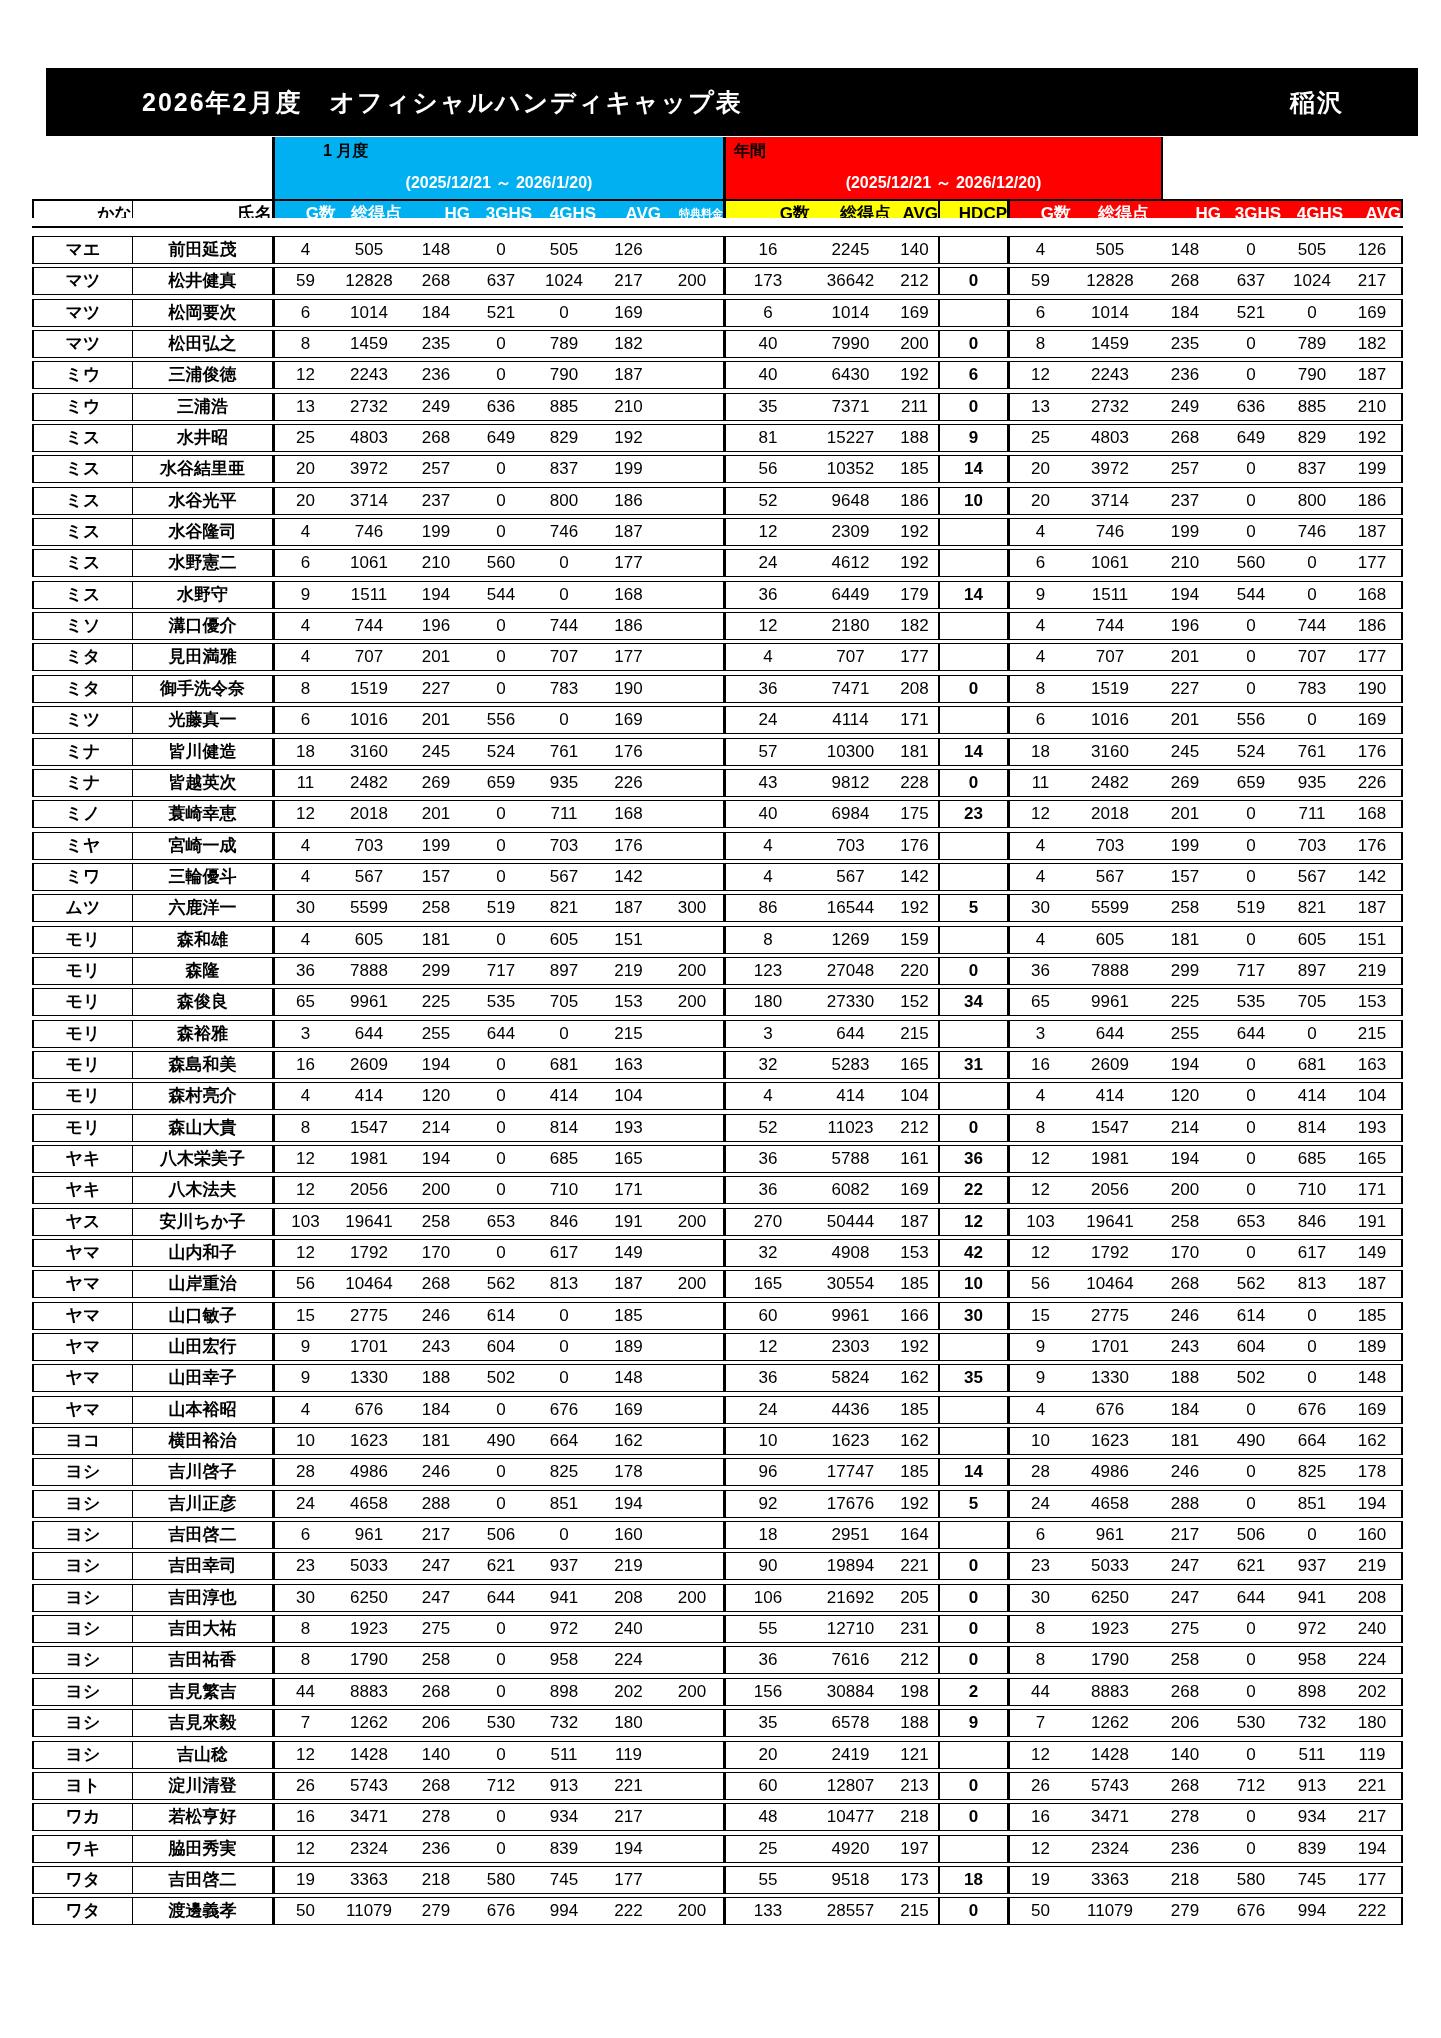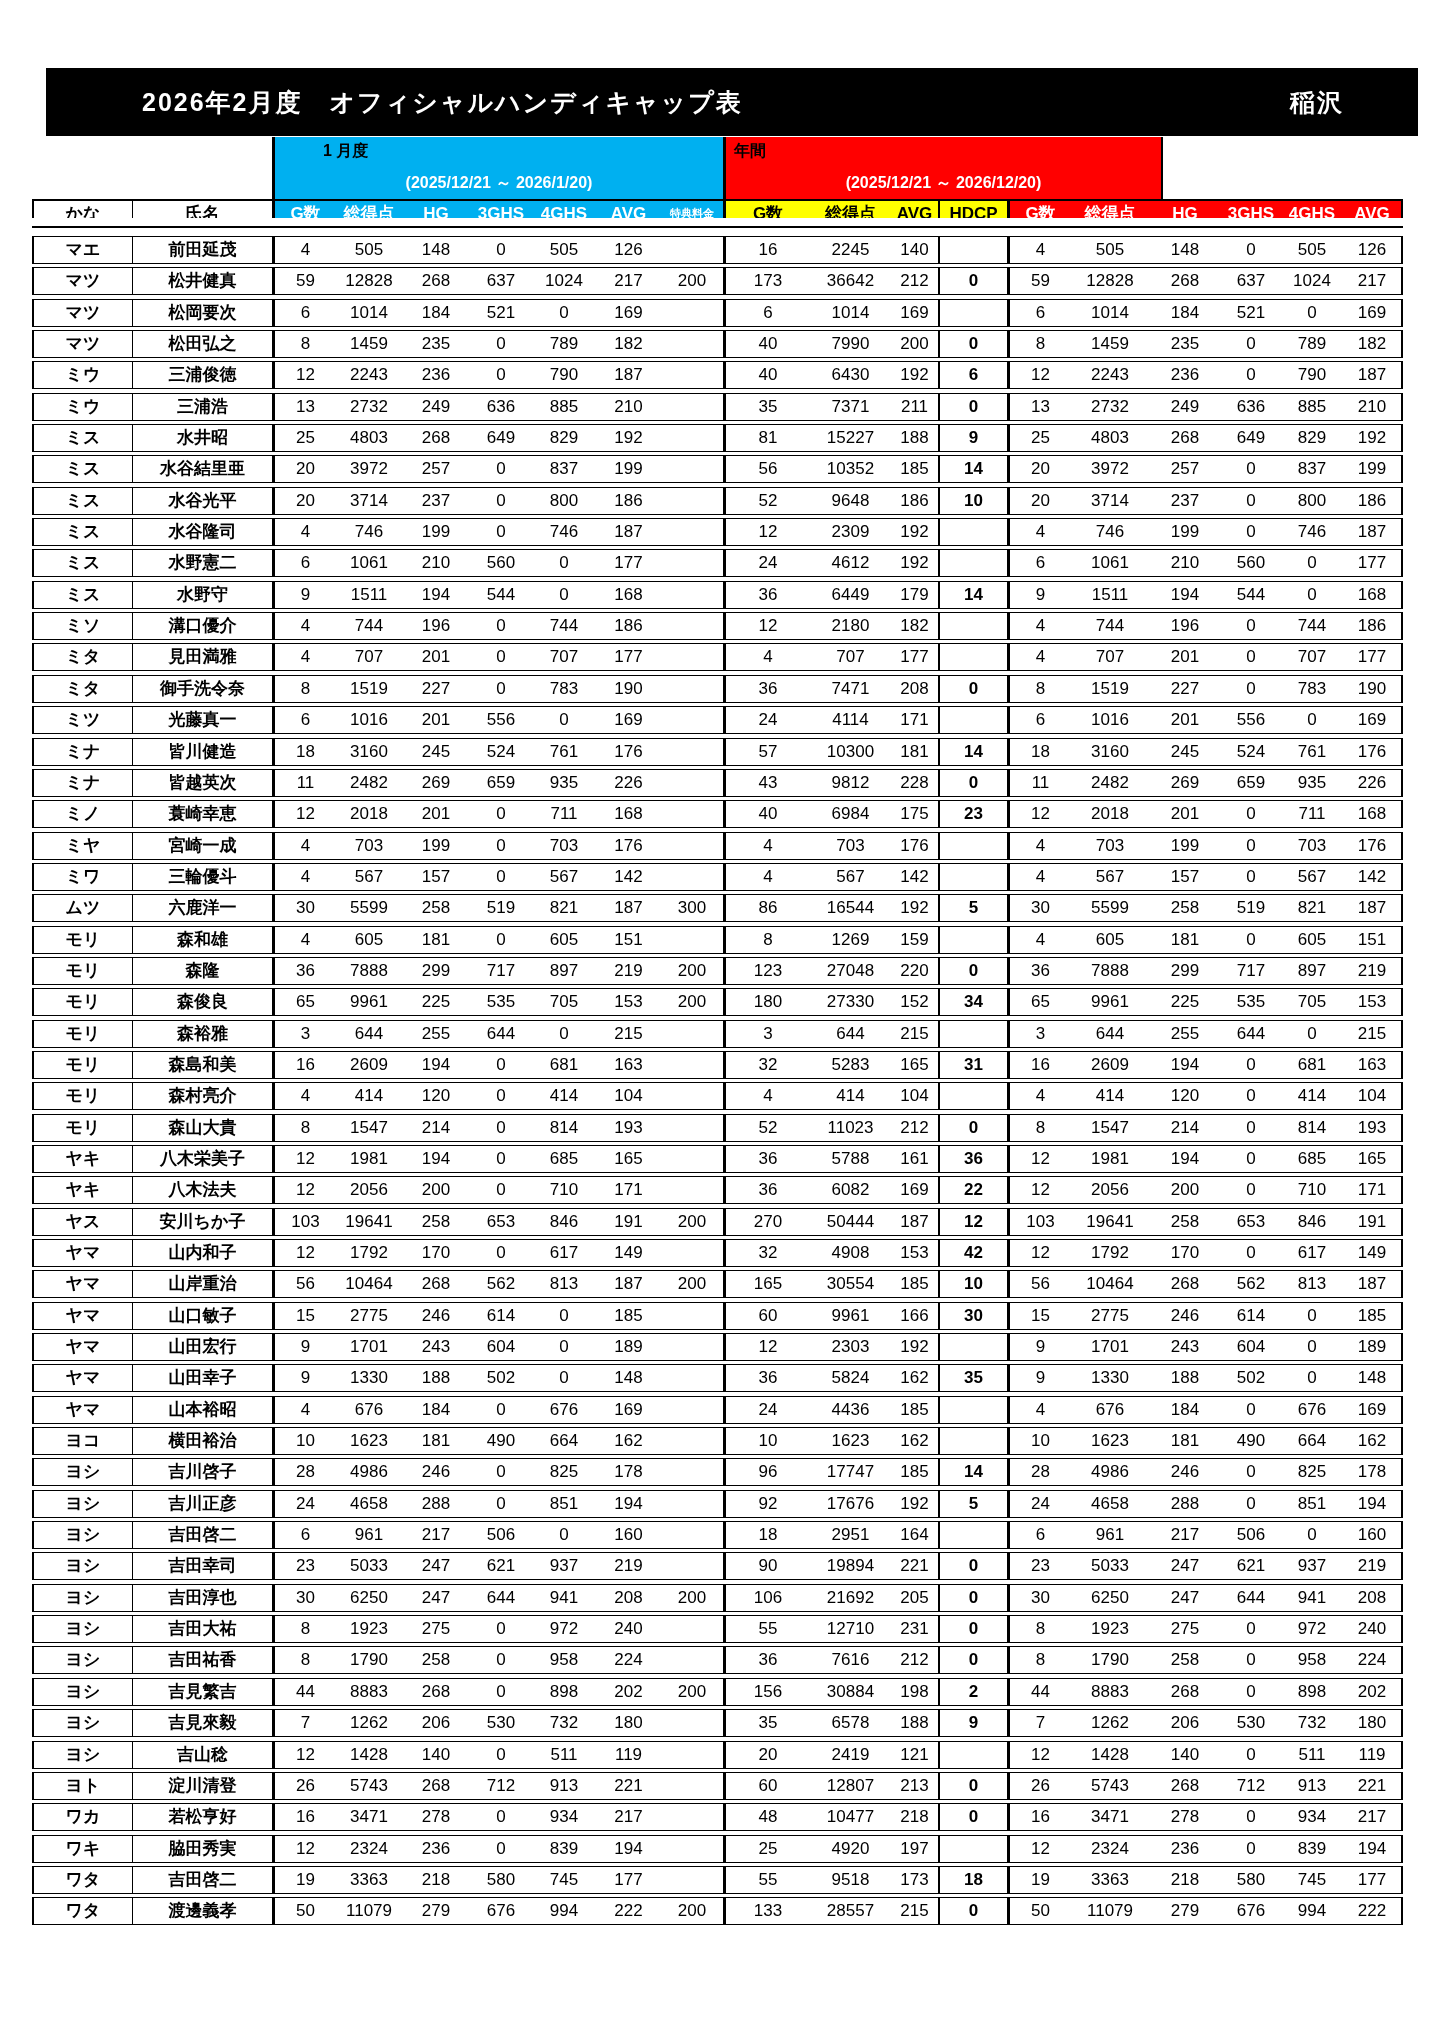--- a/index.html
+++ b/index.html
@@ -16,21 +16,21 @@
   .sec-month{width:451px;background:var(--cyan,#00B0F0);border-left:3px solid #000;}
   .sec-quarter{width:284px;background:var(--yellow,#FFFF00);border-left:3px solid #000;}
   .sec-year{width:440px;background:var(--red,#FF0000);border-left:3px solid #000;border-right:2px solid #000;}
   .band-label{font-size:16px;font-weight:bold;padding:4px 0 0 8px;color:#000;white-space:nowrap;}
   .sec-month .band-label{padding-left:48px;}
   .band-date{margin-top:auto;text-align:center;font-weight:bold;font-size:16px;padding-bottom:5px;white-space:nowrap;}
   .sec-month .band-date{color:#fff;}
   .sec-year .band-date{color:#fff;}
   .sec-quarter .band-date{color:#000;}
   .heads{display:flex;border-top:2px solid #000;border-bottom:2px solid #000;height:29px;box-sizing:border-box;}
-  .heads .cell{height:17px;line-height:25px;font-weight:bold;font-size:17px;}
+  .heads .cell{height:17px;line-height:25px;font-weight:bold;font-size:17px;text-align:right;}
   .h-white{background:#fff;color:#000;}
   .h-cyan{background:var(--cyan,#00B0F0);color:#fff;}
   .h-yellow{background:var(--yellow,#FFFF00);color:#000;}
   .h-red{background:var(--red,#FF0000);color:#fff;}
   .heads .c-m7{font-size:11px;}
   .rows{display:flex;flex-direction:column;gap:3.35px;padding-top:8px;}
   .row{display:flex;height:28px;box-sizing:border-box;border-top:1px solid #000;border-bottom:1px solid #000;background:#fff;}
   .cell{box-sizing:border-box;text-align:center;overflow:hidden;white-space:nowrap;}
   .row .cell{height:26px;line-height:26px;font-size:17px;}
   .cell-kana{font-size:12px;font-weight:bold;}

